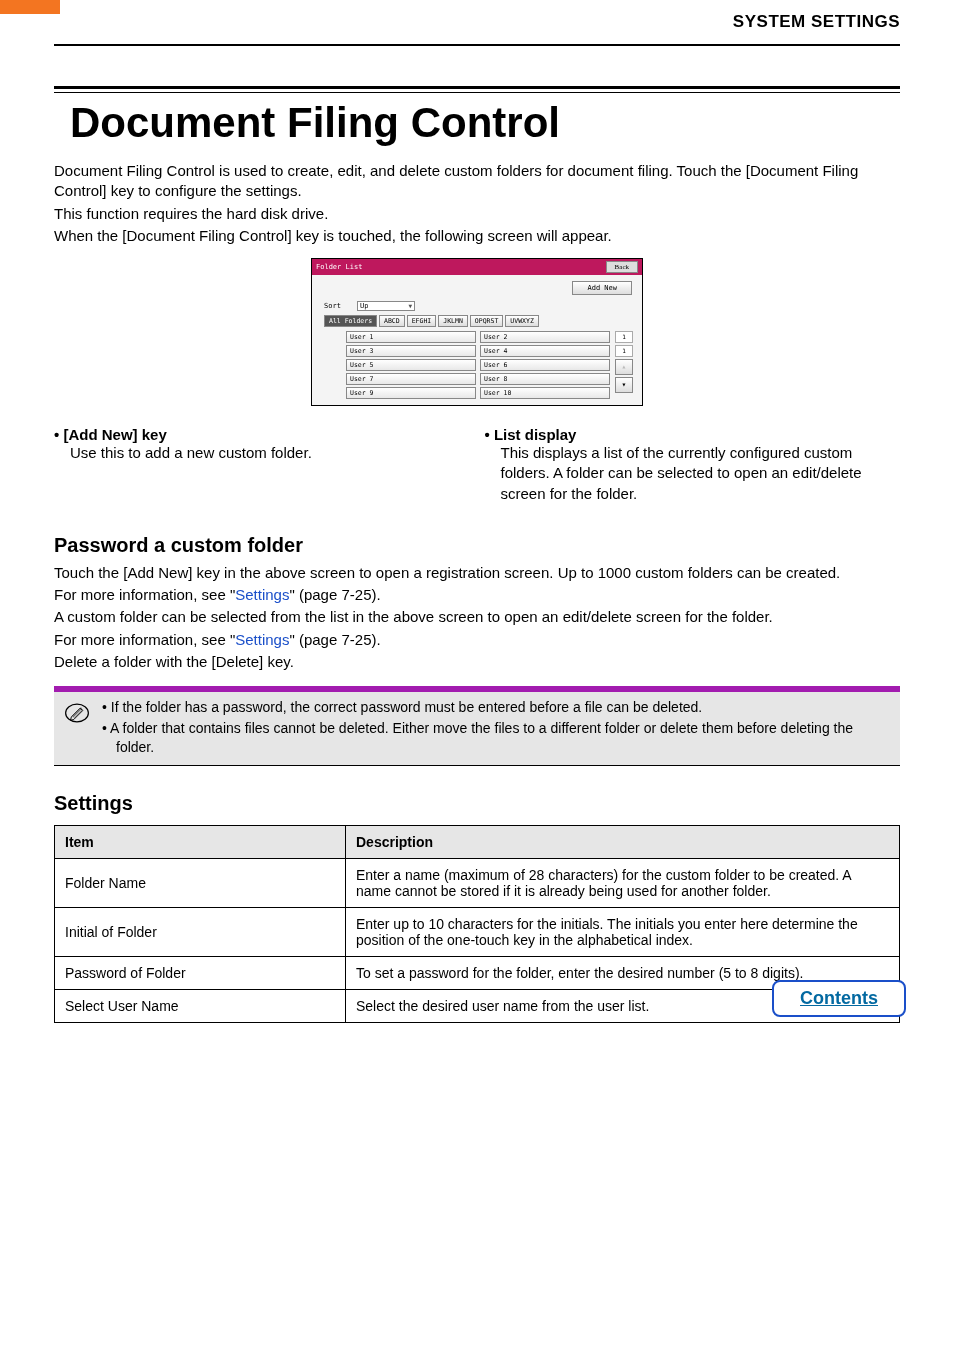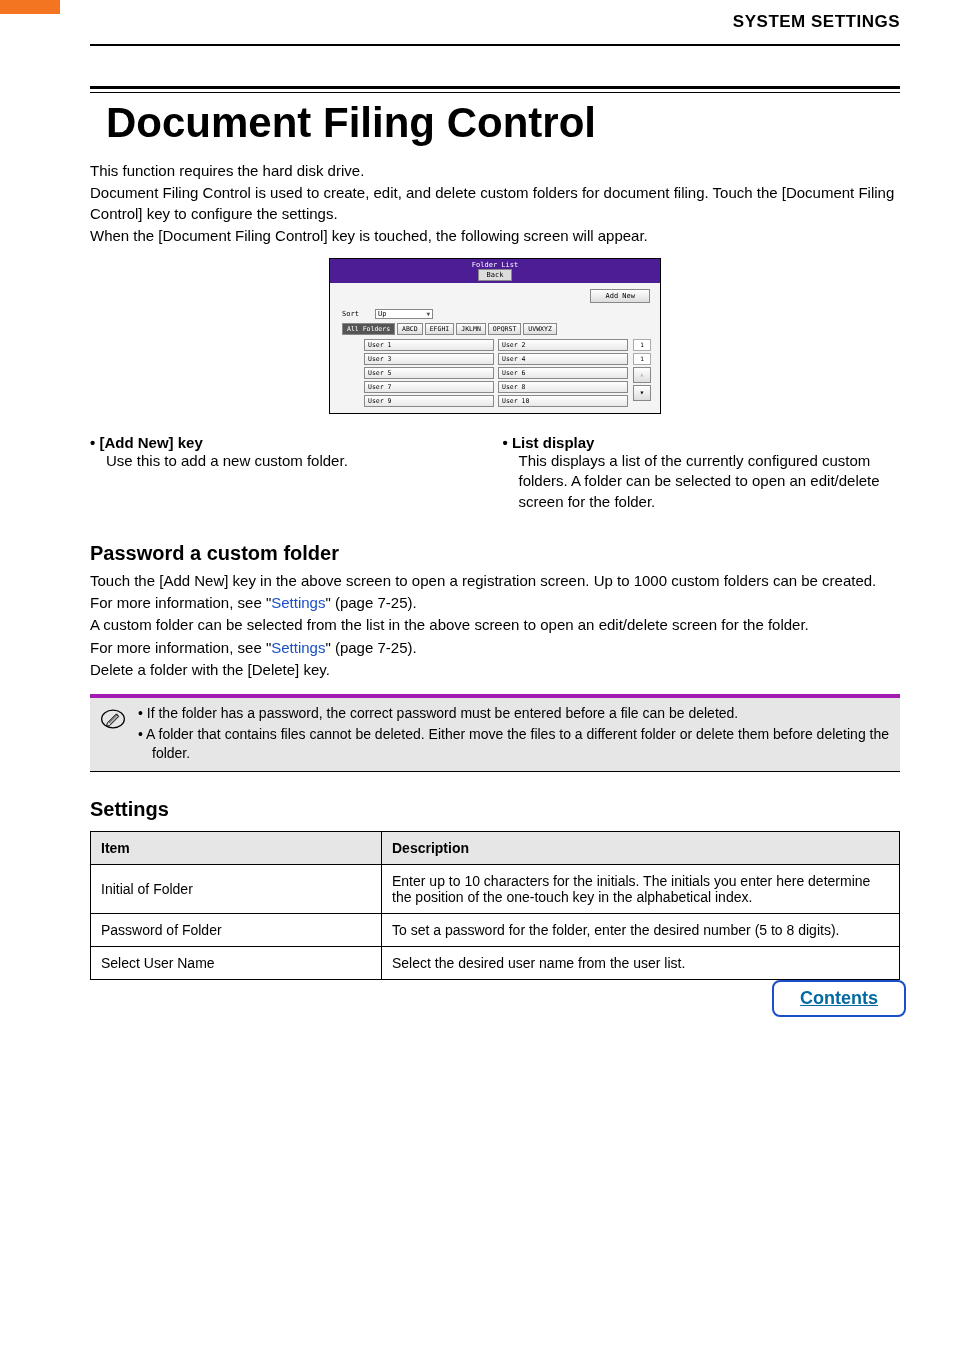--- a/index.html
+++ b/index.html
@@ -50,32 +50,32 @@
     border: 1px solid #000;
     background: #f4f4f4;
     font-size: 7px;
     font-family: monospace;
     padding-bottom: 6px;
   }
   .sb-header {
     display: flex;
     justify-content: space-between;
     align-items: center;
-    background: #4c1d95;
+    background: #be185d;
     color: #fff;
     padding: 2px 4px;
     font-family: monospace;
-    flex-direction: column;
   }
   .sb-back {
     background: #ddd;
     color: #000;
     border: 1px solid #888;
     padding: 1px 8px;
     font-size: 7px;
+    font-family: Liberation Serif, serif;
   }
   .sb-addnew-row { text-align: right; padding: 6px 10px 4px 0; }
   .sb-addnew {
     display: inline-block;
     background: linear-gradient(#fff,#ddd);
     border: 1px solid #888;
     padding: 2px 14px;
     font-size: 7px;
   }
   .sb-sort-row { padding: 2px 8px 4px 12px; font-size:7px; }
@@ -123,21 +123,21 @@
   .two-col { display:flex; gap:15px; margin-top:16px; }
   .two-col > div { flex:1; }
   .bullet-head { font-weight:bold; }
   .bullet-head::before { content:"• "; }
   .sub-desc { margin-left:16px; line-height:1.35; }
   h2 { font-size:20px; font-weight:bold; margin:30px 0 6px 0; }
   h3 { font-size:20px; font-weight:bold; margin:26px 0 6px 0; }
   a.inline { color:#1a4fc9; text-decoration:none; }
   .note-box {
     background:#e6e6e6;
-    border-top:4px solid #a21caf;
+    border-top:6px solid #a21caf;
     border-bottom:1px solid #000;
     margin:14px 0 0 0;
     padding:6px 10px 6px 10px;
     display:flex;
     gap:12px;
     align-items:flex-start;
     font-size:14px;
   }
   .note-icon {
     width:26px; height:22px; flex:0 0 26px; margin-top:4px;
@@ -171,40 +171,40 @@
     right:48px;
     bottom:60px;
     border:2px solid #1a4fc9;
     border-radius:8px;
     color:#0369a1;
     font-weight:bold;
     font-size:18px;
     padding:6px 26px;
     background:#fff;
   }
-  .page-wrapper { position:relative; height:1077px;padding-left:36px; }
+  .page-wrapper { position:relative; height:1077px; }
 </style>
 </head>
 <body>
 <div class="page-wrapper">
 
 <div class="top-orange"></div>
 
 <div class="header-area">
   <span class="header-title">SYSTEM SETTINGS</span>
 </div>
 <hr class="header-rule">
 
 <div class="content">
   <hr class="thick-rule-top">
   <hr class="thin-rule">
   <h1>Document Filing Control</h1>
 
+  <p>Document Filing Control is used to create, edit, and delete custom folders for document filing. Touch the [Document Filing Control] key to configure the settings.</p>
   <p>This function requires the hard disk drive.</p>
-  <p>Document Filing Control is used to create, edit, and delete custom folders for document filing. Touch the [Document Filing Control] key to configure the settings.</p>
   <p>When the [Document Filing Control] key is touched, the following screen will appear.</p>
 
   <div class="screen-box">
     <div class="sb-header">
       <span>Folder List</span>
       <span class="sb-back">Back</span>
     </div>
     <div class="sb-addnew-row">
       <span class="sb-addnew">Add New</span>
     </div>
@@ -286,20 +286,24 @@
   <h3>Settings</h3>
   <table class="settings">
     <thead>
       <tr>
         <th>Item</th>
         <th>Description</th>
       </tr>
     </thead>
     <tbody>
       <tr>
+        <td>Folder Name</td>
+        <td>Enter a name (maximum of 28 characters) for the custom folder to be created. A name cannot be stored if it is already being used for another folder.</td>
+      </tr>
+      <tr>
         <td>Initial of Folder</td>
         <td>Enter up to 10 characters for the initials. The initials you enter here determine the position of the one-touch key in the alphabetical index.</td>
       </tr>
       <tr>
         <td>Password of Folder</td>
         <td>To set a password for the folder, enter the desired number (5 to 8 digits).</td>
       </tr>
       <tr>
         <td>Select User Name</td>
         <td>Select the desired user name from the user list.</td>

